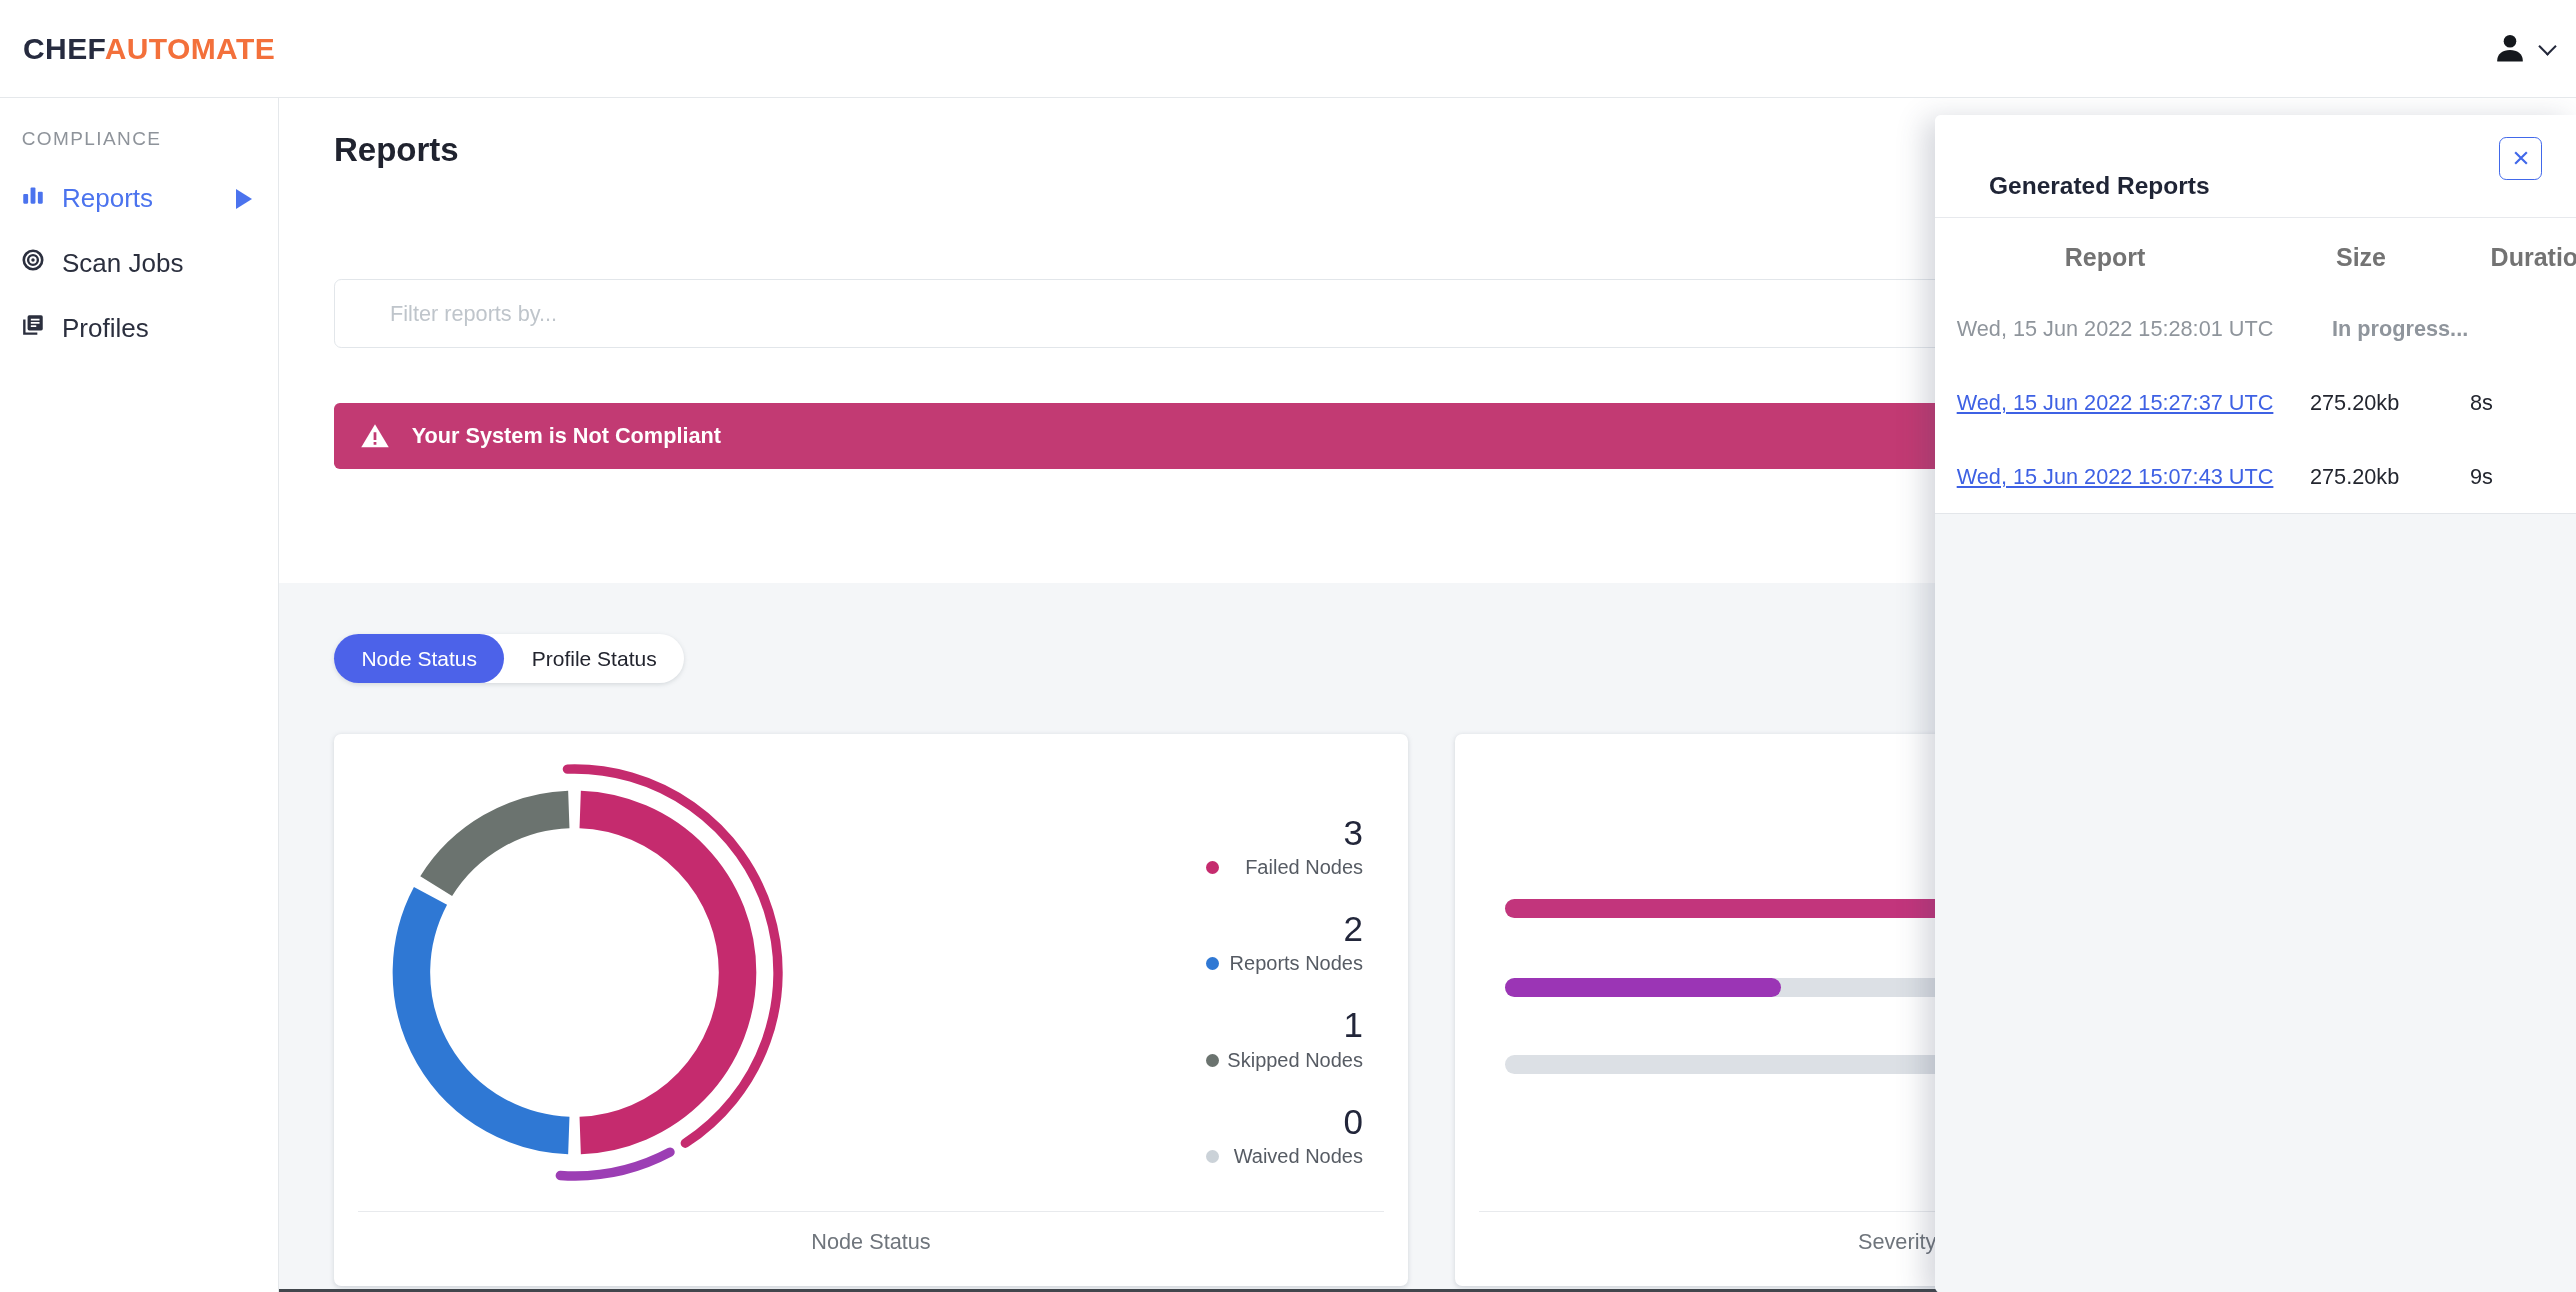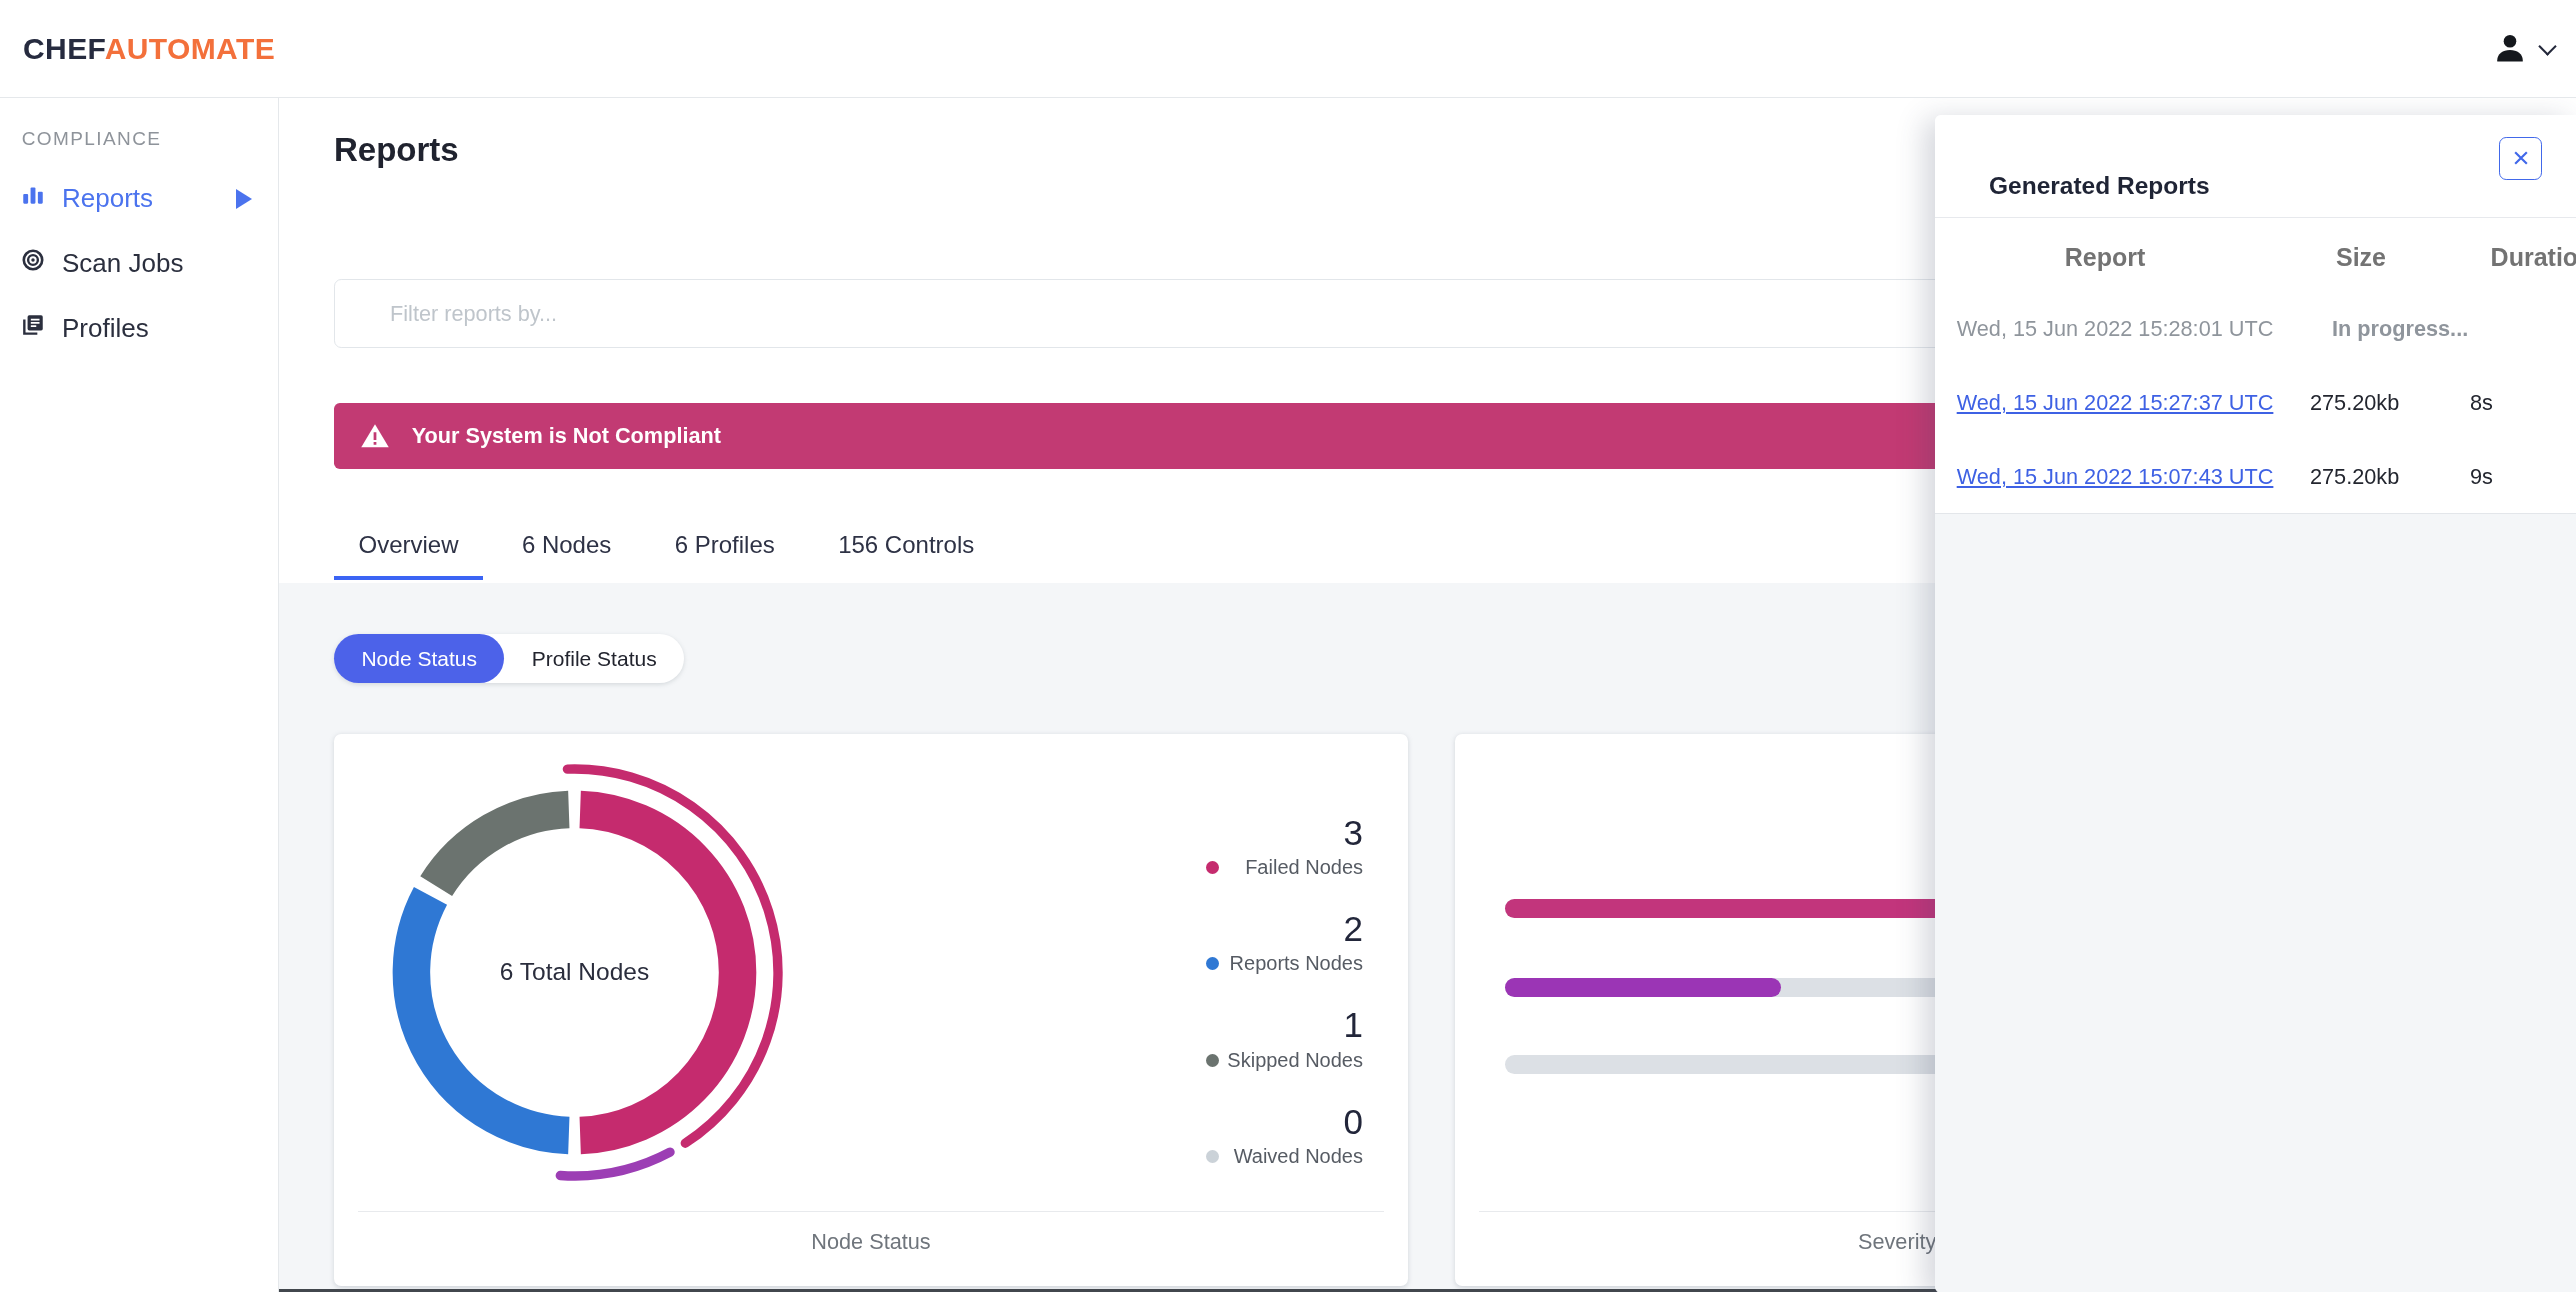--- a/index.html
+++ b/index.html
@@ -174,43 +174,36 @@
 
   <div class="alert-banner">
     <svg width="30" height="30" viewBox="0 0 24 24">
         <path d="M12 2.5 L23 21 H1 Z" fill="#fff"></path>
         <rect x="10.9" y="9" width="2.2" height="6.2" fill="#C23A73"></rect>
         <rect x="10.9" y="16.8" width="2.2" height="2.2" fill="#C23A73"></rect>
       </svg>
     <span class="alert-text">Your System is Not Compliant</span>
   </div>
 
-  <div class="tabs">
-    <div class="tab active">Overview</div>
-    <div class="tab">6 Nodes</div>
-    <div class="tab">6 Profiles</div>
-    <div class="tab">156 Controls</div>
-  </div>
 
   <div class="toggle-group">
     <div class="toggle-btn active">Node Status</div>
     <div class="toggle-btn">Profile Status</div>
   </div>
 
   <div class="card" id="card-node-status">
     <div class="donut-wrap">
       <svg width="433" height="433" viewBox="0 0 600 600">
         <path d="M 307.89 74.14 A 226 226 0 0 1 307.89 525.86" fill="none" stroke="#C52B6E" stroke-width="52"></path>
         <path d="M 292.11 525.86 A 226 226 0 0 1 100.46 193.90" fill="none" stroke="#2F78D4" stroke-width="52"></path>
         <path d="M 108.35 180.24 A 226 226 0 0 1 292.11 74.14" fill="none" stroke="#6B736F" stroke-width="52"></path>
         <path d="M 290.16 18.17 A 282 282 0 0 1 453.58 536.51" fill="none" stroke="#C52B6E" stroke-width="13" stroke-linecap="round"></path>
         <path d="M 432.40 549.04 A 282 282 0 0 1 280.33 581.32" fill="none" stroke="#9C3EB4" stroke-width="13" stroke-linecap="round"></path>
       </svg>
     </div>
-    <div class="donut-center">6 Total Nodes</div>
 
     <div class="legend">
       <div class="legend-item">
         <div class="legend-value">3</div>
         <div class="legend-label">Failed Nodes</div>
         <span class="legend-dot dot-failed"></span>
       </div>
       <div class="legend-item">
         <div class="legend-value">2</div>
         <div class="legend-label">Reports Nodes</div>

